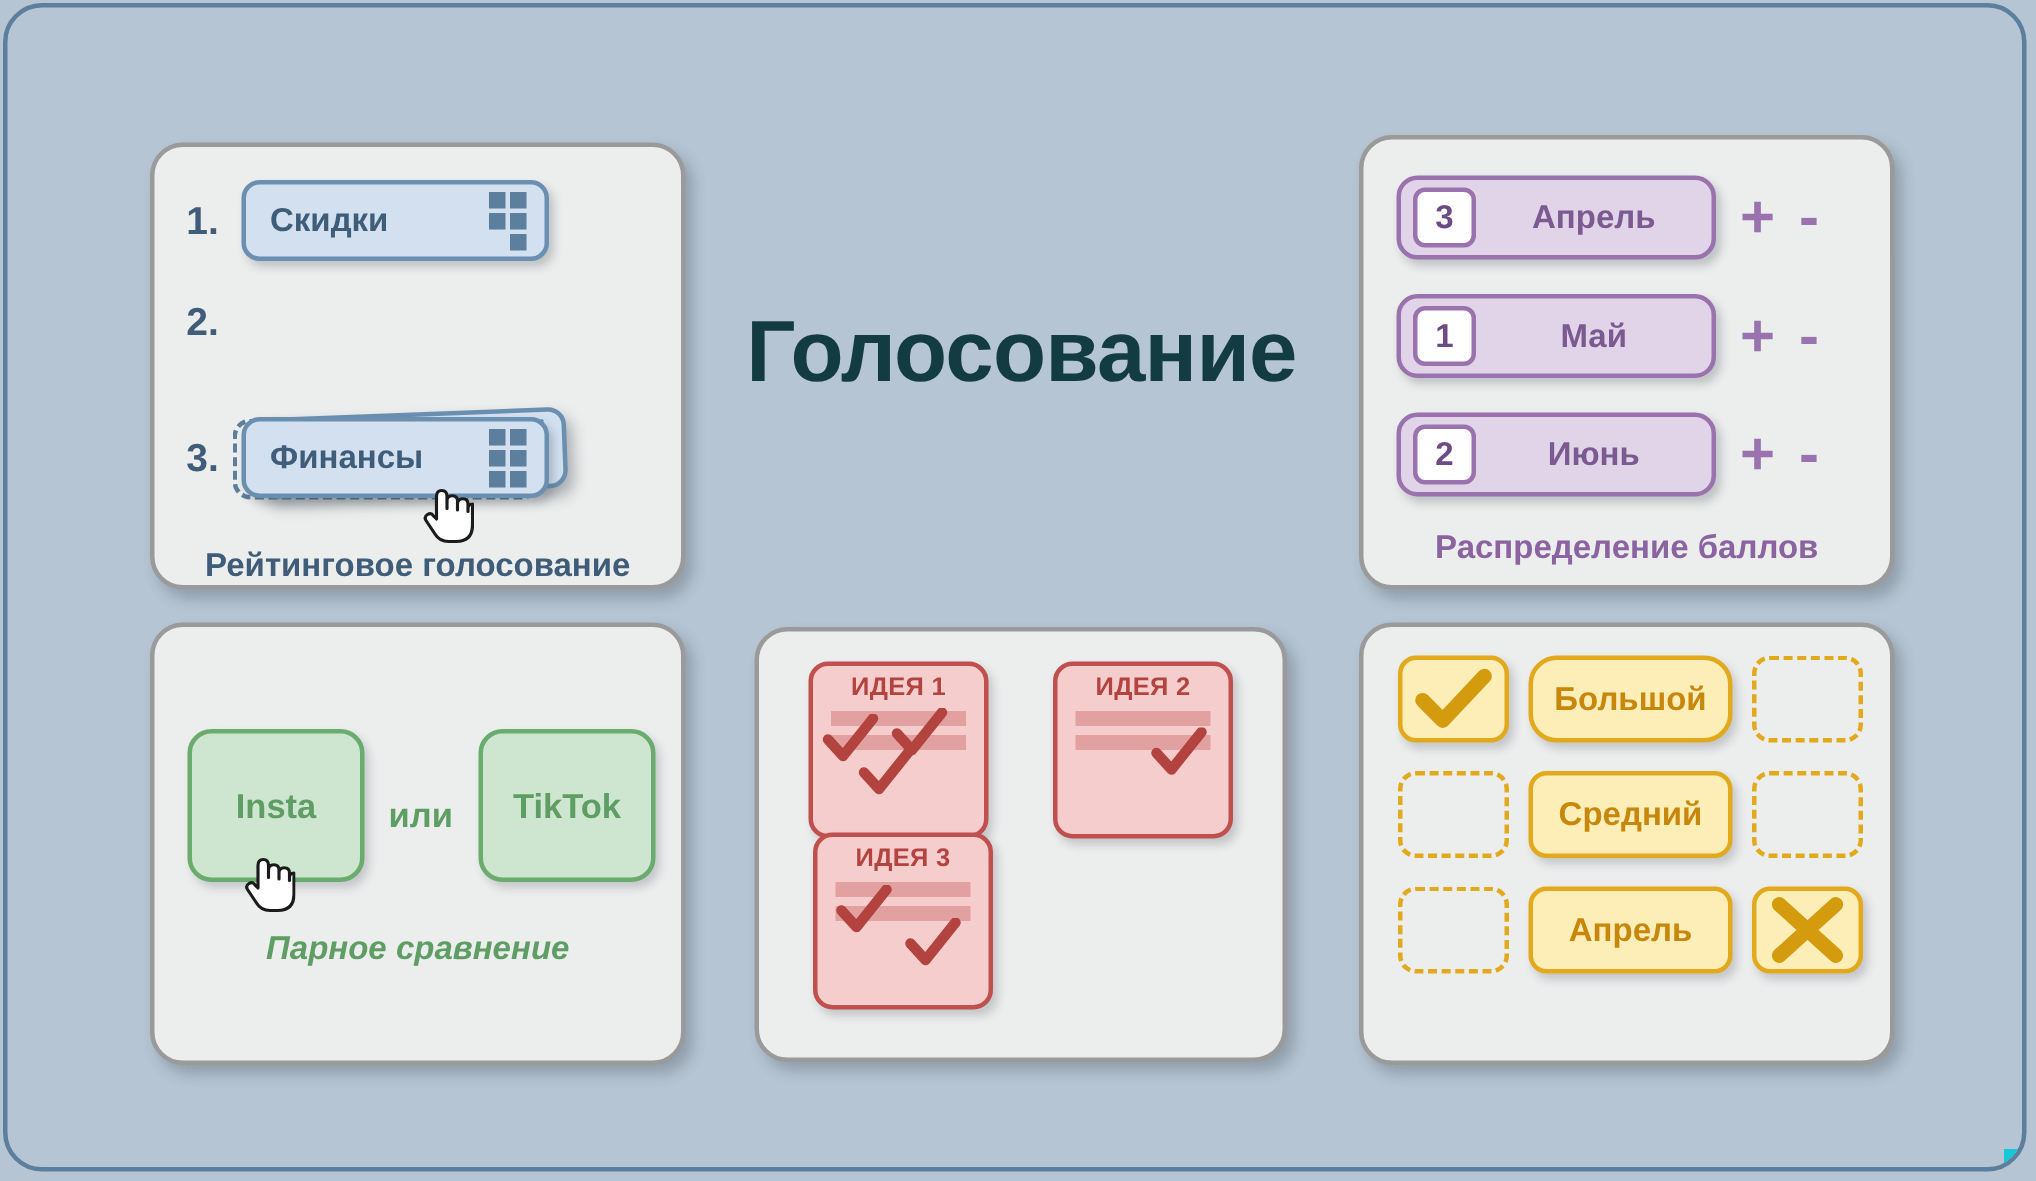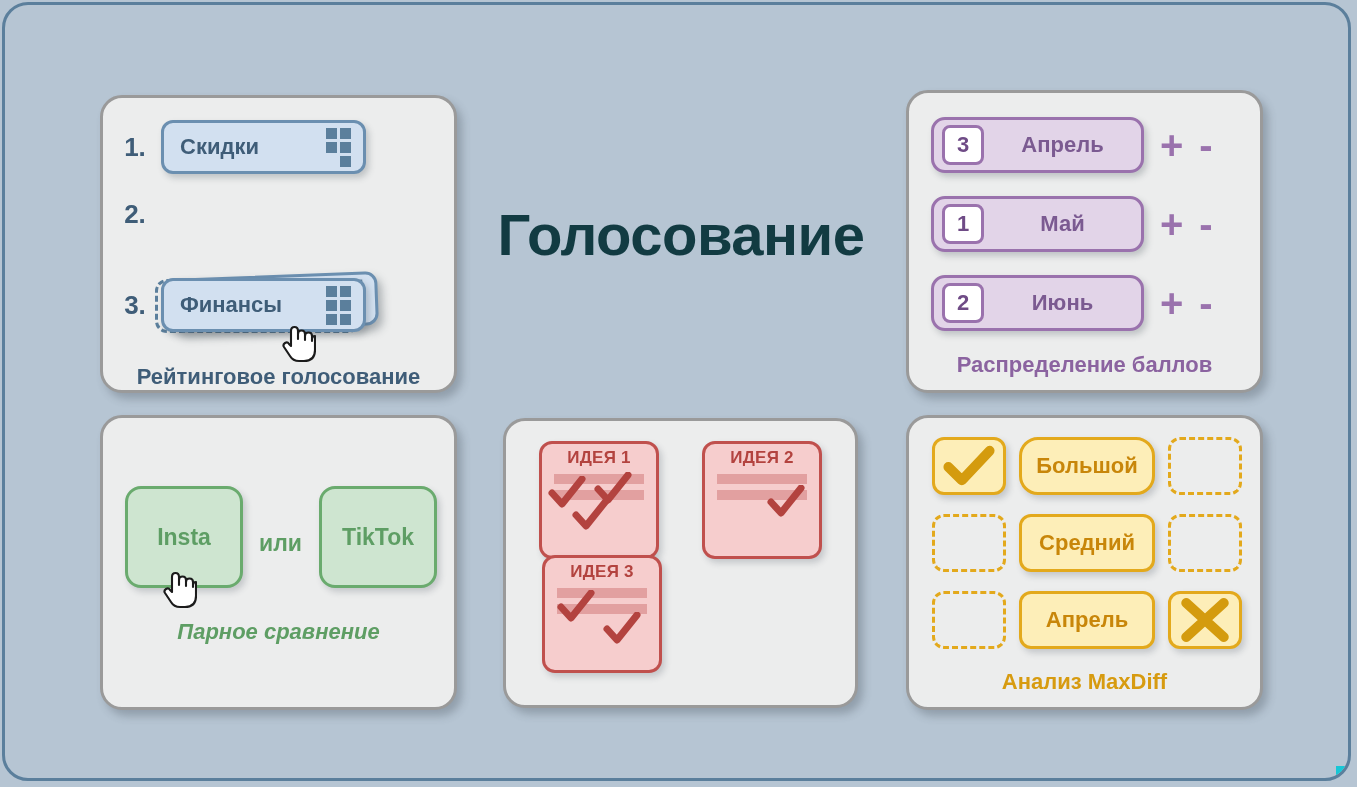--- a/index.html
+++ b/index.html
@@ -457,17 +457,16 @@
     <div class="md-cell md-dashed" style="left:23px; top:173px; width:74px; height:58px;"></div>
     <div class="md-cell md-solid" style="left:110px; top:173px; width:136px; height:58px;">
       <div class="md-label">Апрель</div>
     </div>
     <div class="md-cell md-solid" style="left:259px; top:173px; width:74px; height:58px;">
       <svg viewBox="0 0 74 58" style="width:100%;height:100%;">
         <path d="M16 10 L58 48 M58 10 L16 48" fill="none" stroke="#d49b0e" stroke-width="11" stroke-linecap="round"></path>
       </svg>
     </div>
 
-    <div class="panel-caption cap-yellow" style="bottom:12px;">Анализ MaxDiff</div>
   </div>
 
   <div class="corner-accent"></div>
 </div>
 
 </body></html>

